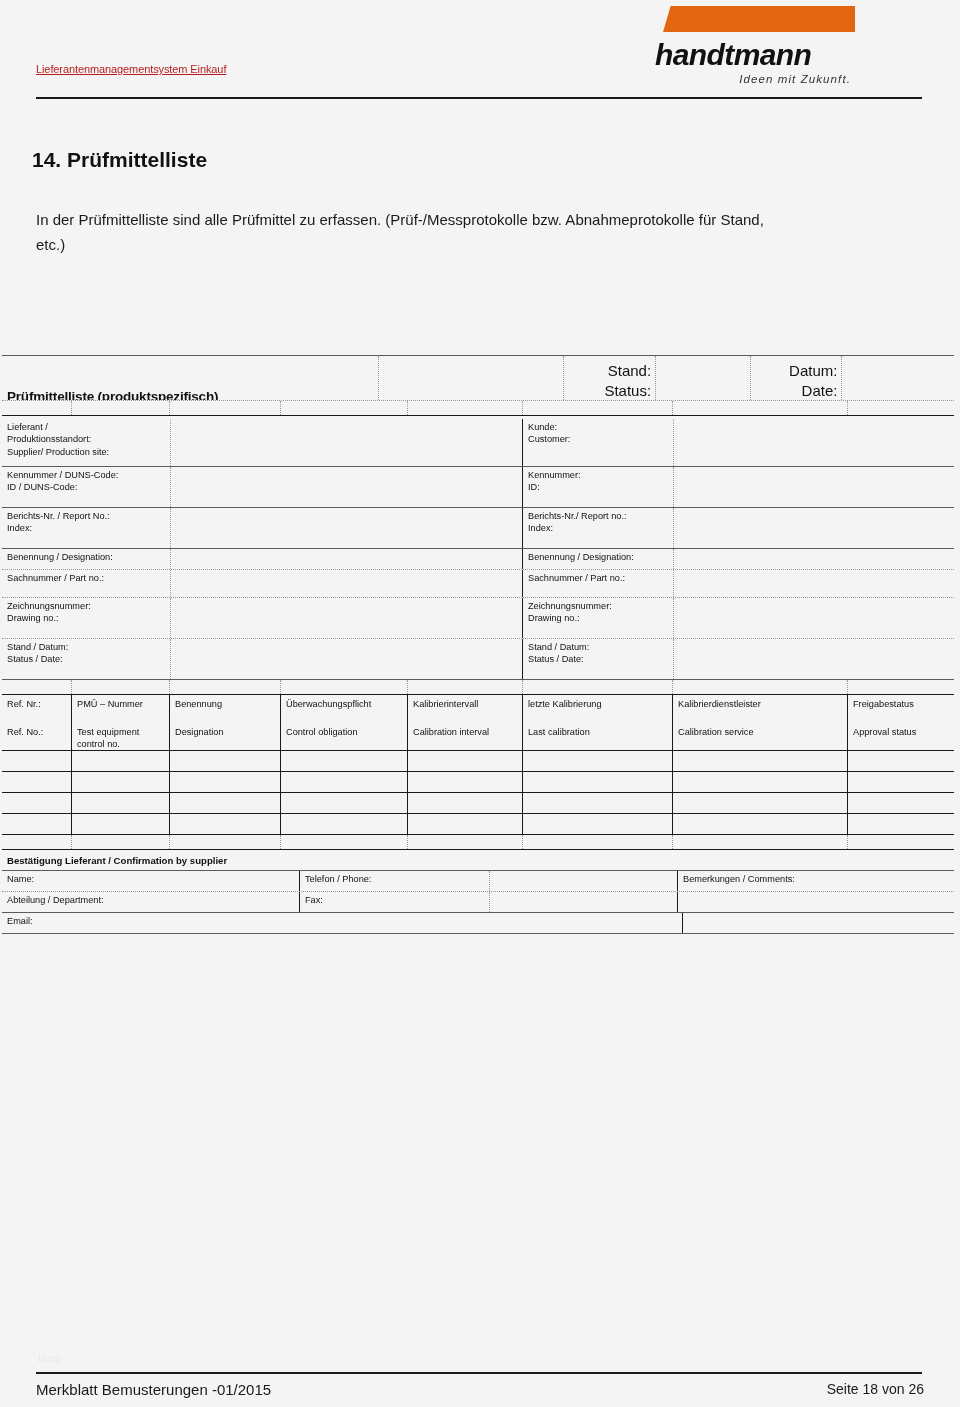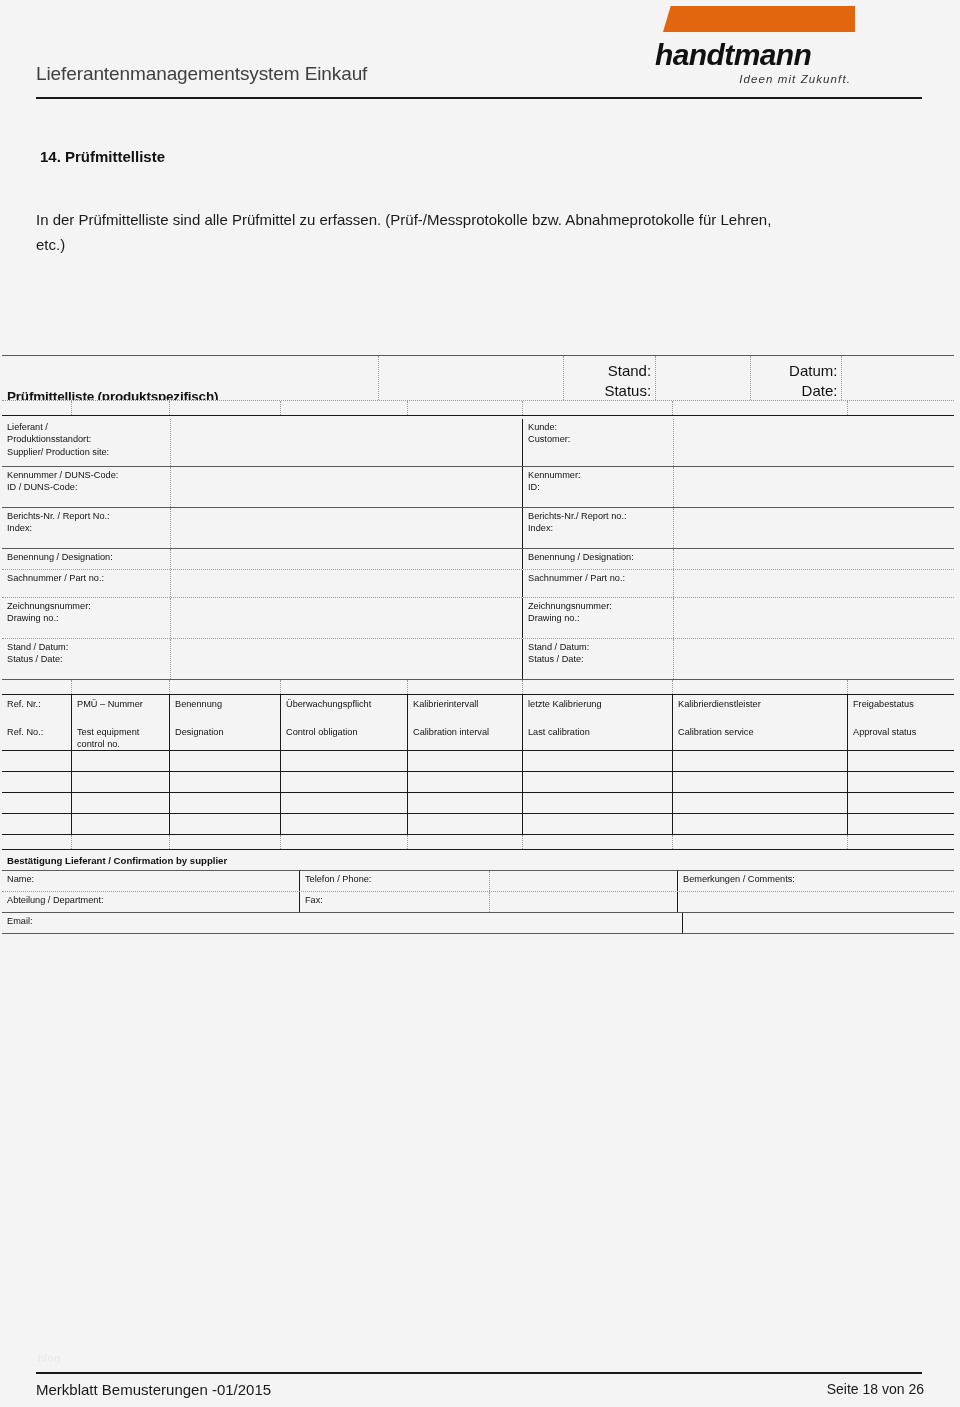--- a/index.html
+++ b/index.html
@@ -22,24 +22,25 @@
   .doc-header {
     position: absolute;
     left: 0; top: 0;
     width: 960px;
     height: 100px;
   }
   .header-title {
     position: absolute;
     left: 36px;
     top: 63px;
-    font-size: 19px;
-    color: #404040;
+    font-size: 11px;
+    color: #b91c1c;
     letter-spacing: -0.1px;
     white-space: nowrap;
+    text-decoration: underline;
   }
   .logo {
     position: absolute;
     left: 655px;
     top: 6px;
     width: 200px;
   }
   .logo-bar {
     width: 192px;
     height: 26px;
@@ -71,23 +72,23 @@
     left: 36px;
     top: 97px;
     width: 886px;
     height: 0;
     border-top: 2px solid #1a1a1a;
   }
 
   
   .section-title {
     position: absolute;
-    left: 40px;
+    left: 32px;
     top: 148px;
-    font-size: 15px;
+    font-size: 21px;
     font-weight: bold;
     color: #111111;
   }
   .section-body {
     position: absolute;
     left: 36px;
     top: 208px;
     width: 740px;
     font-size: 15px;
     line-height: 1.65;
@@ -224,21 +225,21 @@
     <div class="logo">
       <div class="logo-bar"></div>
       <div class="logo-word">handtmann</div>
       <div class="logo-tag">Ideen mit Zukunft.</div>
     </div>
 
     <div class="header-rule"></div>
   </div>
 
   <div class="section-title">14. Prüfmittelliste</div>
-  <div class="section-body">In der Prüfmittelliste sind alle Prüfmittel zu erfassen. (Prüf-/Messprotokolle bzw. Abnahmeprotokolle für Lehren, etc.)</div>
+  <div class="section-body">In der Prüfmittelliste sind alle Prüfmittel zu erfassen. (Prüf-/Messprotokolle bzw. Abnahmeprotokolle für Stand, etc.)</div>
 
   <div class="form">
 
     <div class="frow title-block bd-top-thick bd-bot-dot">
       <div class="fcell ft-main bd-r-dot">
         <div class="de">Prüfmittelliste (produktspezifisch)</div>
         <div class="en">Test equipment list (control specific)</div>
       </div>
       <div class="fcell ft-gap bd-r-dot"></div>
       <div class="fcell ft-lab">

